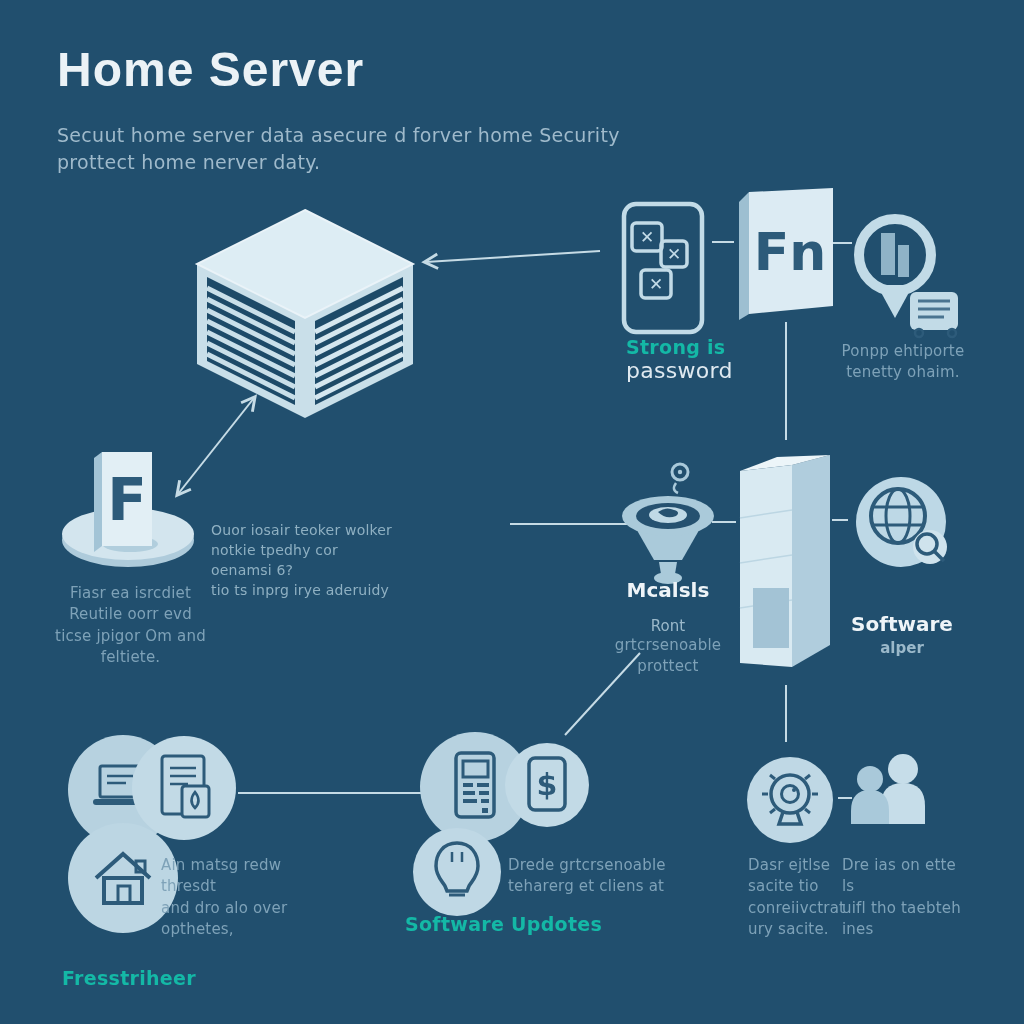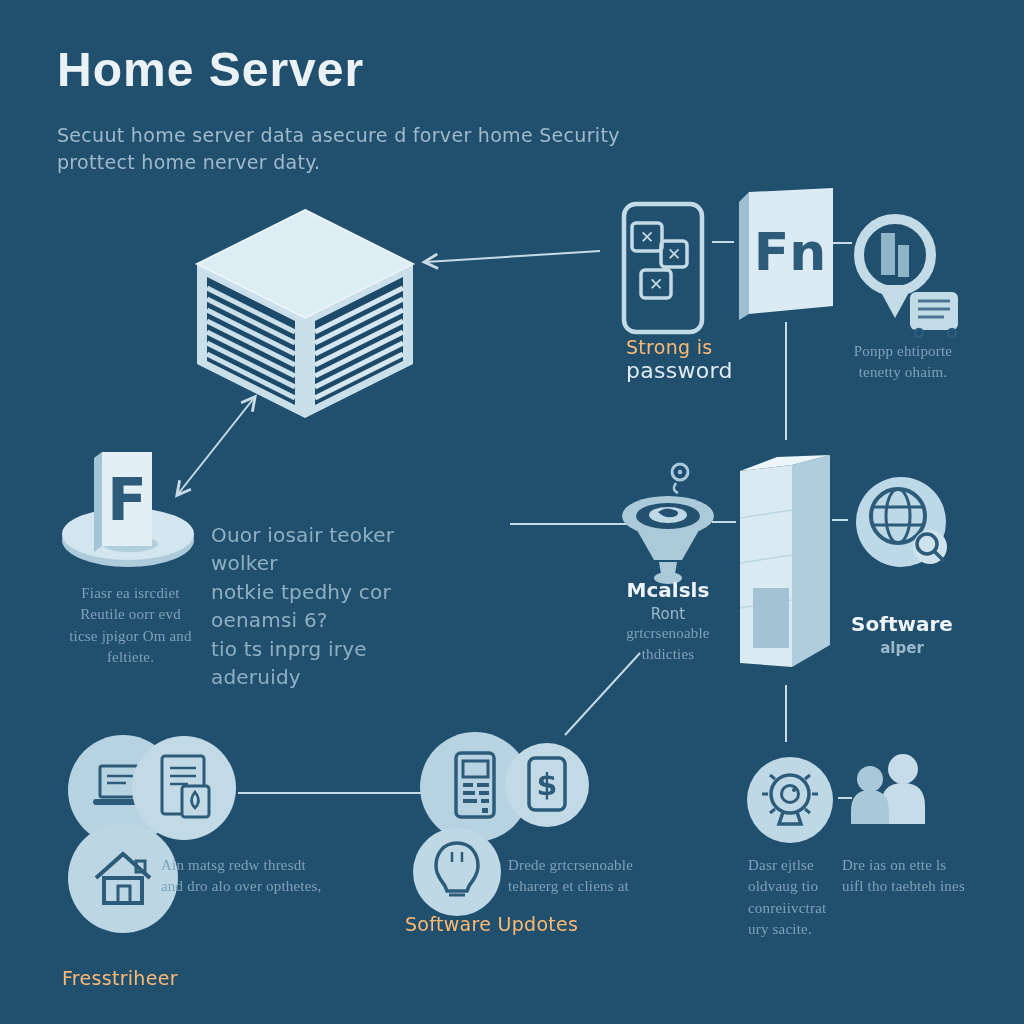--- a/index.html
+++ b/index.html
@@ -3,24 +3,24 @@
 <meta charset="utf-8">
 <style>
   html,body{margin:0;padding:0;}
   body{width:1024px;height:1024px;background:#214f6e;overflow:hidden;
        font-family:"DejaVu Sans","Liberation Sans",sans-serif;}
   .stage{position:relative;width:1024px;height:888px;background:#214f6e;}
   .abs{position:absolute;}
   .title{font-family:"Liberation Sans",sans-serif;font-weight:bold;font-size:48px;
          color:#ebf2f6;letter-spacing:1px;}
   .subtitle{font-size:19px;color:#9fbacb;line-height:1.42;letter-spacing:.3px;}
-  .lbl-bold{font-weight:normal;color:#fdba74;font-size:19px;letter-spacing:.3px;}
+  .lbl-bold{font-weight:bold;color:#14b8a6;font-size:19px;letter-spacing:.3px;}
   .lbl-semi{color:#dfe9f0;font-size:22px;letter-spacing:.3px;}
-  .cap{font-size:15px;color:#7ea2b8;line-height:1.42;letter-spacing:.2px;font-family:Liberation Serif, serif;}
-  .cap-light{font-size:20px;color:#8fb0c2;line-height:1.42;letter-spacing:.2px;}
+  .cap{font-size:15px;color:#7ea2b8;line-height:1.42;letter-spacing:.2px;}
+  .cap-light{font-size:14px;color:#8fb0c2;line-height:1.42;letter-spacing:.2px;}
   .center{text-align:center;}
   .node-title{font-weight:bold;color:#eef4f8;font-size:20px;}
   .node-sub{font-size:15px;color:#9bb9ca;}
   svg{display:block;}
 </style>
 </head>
 <body>
 
 <div class="stage">
 
@@ -155,23 +155,23 @@
     <ellipse cx="48" cy="58" rx="46" ry="20" fill="#aacada"></ellipse>
     <ellipse cx="48" cy="58" rx="32" ry="13" fill="#255170"></ellipse>
     <ellipse cx="48" cy="57" rx="19" ry="8" fill="#bfd9e6"></ellipse>
     <path d="M38,54 q8,-6 16,-2 q7,2 2,6 q-10,4 -18,-4 z" fill="#255170"></path>
     <ellipse cx="48" cy="108" rx="10" ry="4" fill="#255170"></ellipse>
     <polygon points="39,104 57,104 55,116 41,116" fill="#aacada"></polygon>
     <ellipse cx="48" cy="120" rx="14" ry="6" fill="#aacada"></ellipse>
   </svg>
   <div class="abs center" style="left:598px;top:578px;width:140px;">
     <div class="node-title">Mcalsls</div>
-    <div class="node-sub" style="margin-top:3px;">Ront</div>
+    <div class="node-sub" style="margin-top:15px;">Ront</div>
     <div class="cap">grtcrsenoable</div>
-    <div class="cap">thdicties</div>
+    <div class="cap">prottect</div>
   </div>
 
   <svg class="abs" style="left:735px;top:445px;" width="100" height="230">
     <polygon points="57,20 95,10 95,200 57,222" fill="#b0cddd"></polygon>
     <polygon points="5,26 57,20 95,10 42,12" fill="#ecf5f9"></polygon>
     <polygon points="5,26 57,20 57,222 5,218" fill="#d9eaf2"></polygon>
     <g stroke="#bcd6e3" stroke-width="1.5">
       <line x1="5" y1="73" x2="57" y2="65"></line>
       <line x1="5" y1="118" x2="57" y2="110"></line>
       <line x1="5" y1="163" x2="57" y2="155"></line>
@@ -275,21 +275,21 @@
     </g>
     <g>
       <circle cx="163" cy="17" r="15" fill="#c6dde9"></circle>
       <path d="M141,72 v-18 q0,-23 22,-23 q22,0 22,23 v18 z" fill="#c6dde9"></path>
       <circle cx="130" cy="27" r="13" fill="#a9c9da"></circle>
       <path d="M111,72 v-13 q0,-21 19,-21 q19,0 19,21 v13 z" fill="#a9c9da"></path>
     </g>
   </svg>
   <div class="abs cap" style="left:748px;top:855px;width:88px;">
     <div>Dasr ejtlse</div>
-    <div>oldvaug tio</div>
+    <div>sacite tio</div>
     <div>conreiivctrat</div>
     <div>ury sacite.</div>
   </div>
   <div class="abs cap" style="left:842px;top:855px;width:130px;">
     <div>Dre ias on ette ls</div>
     <div>uifl tho taebteh ines</div>
   </div>
 
 </div>
 

